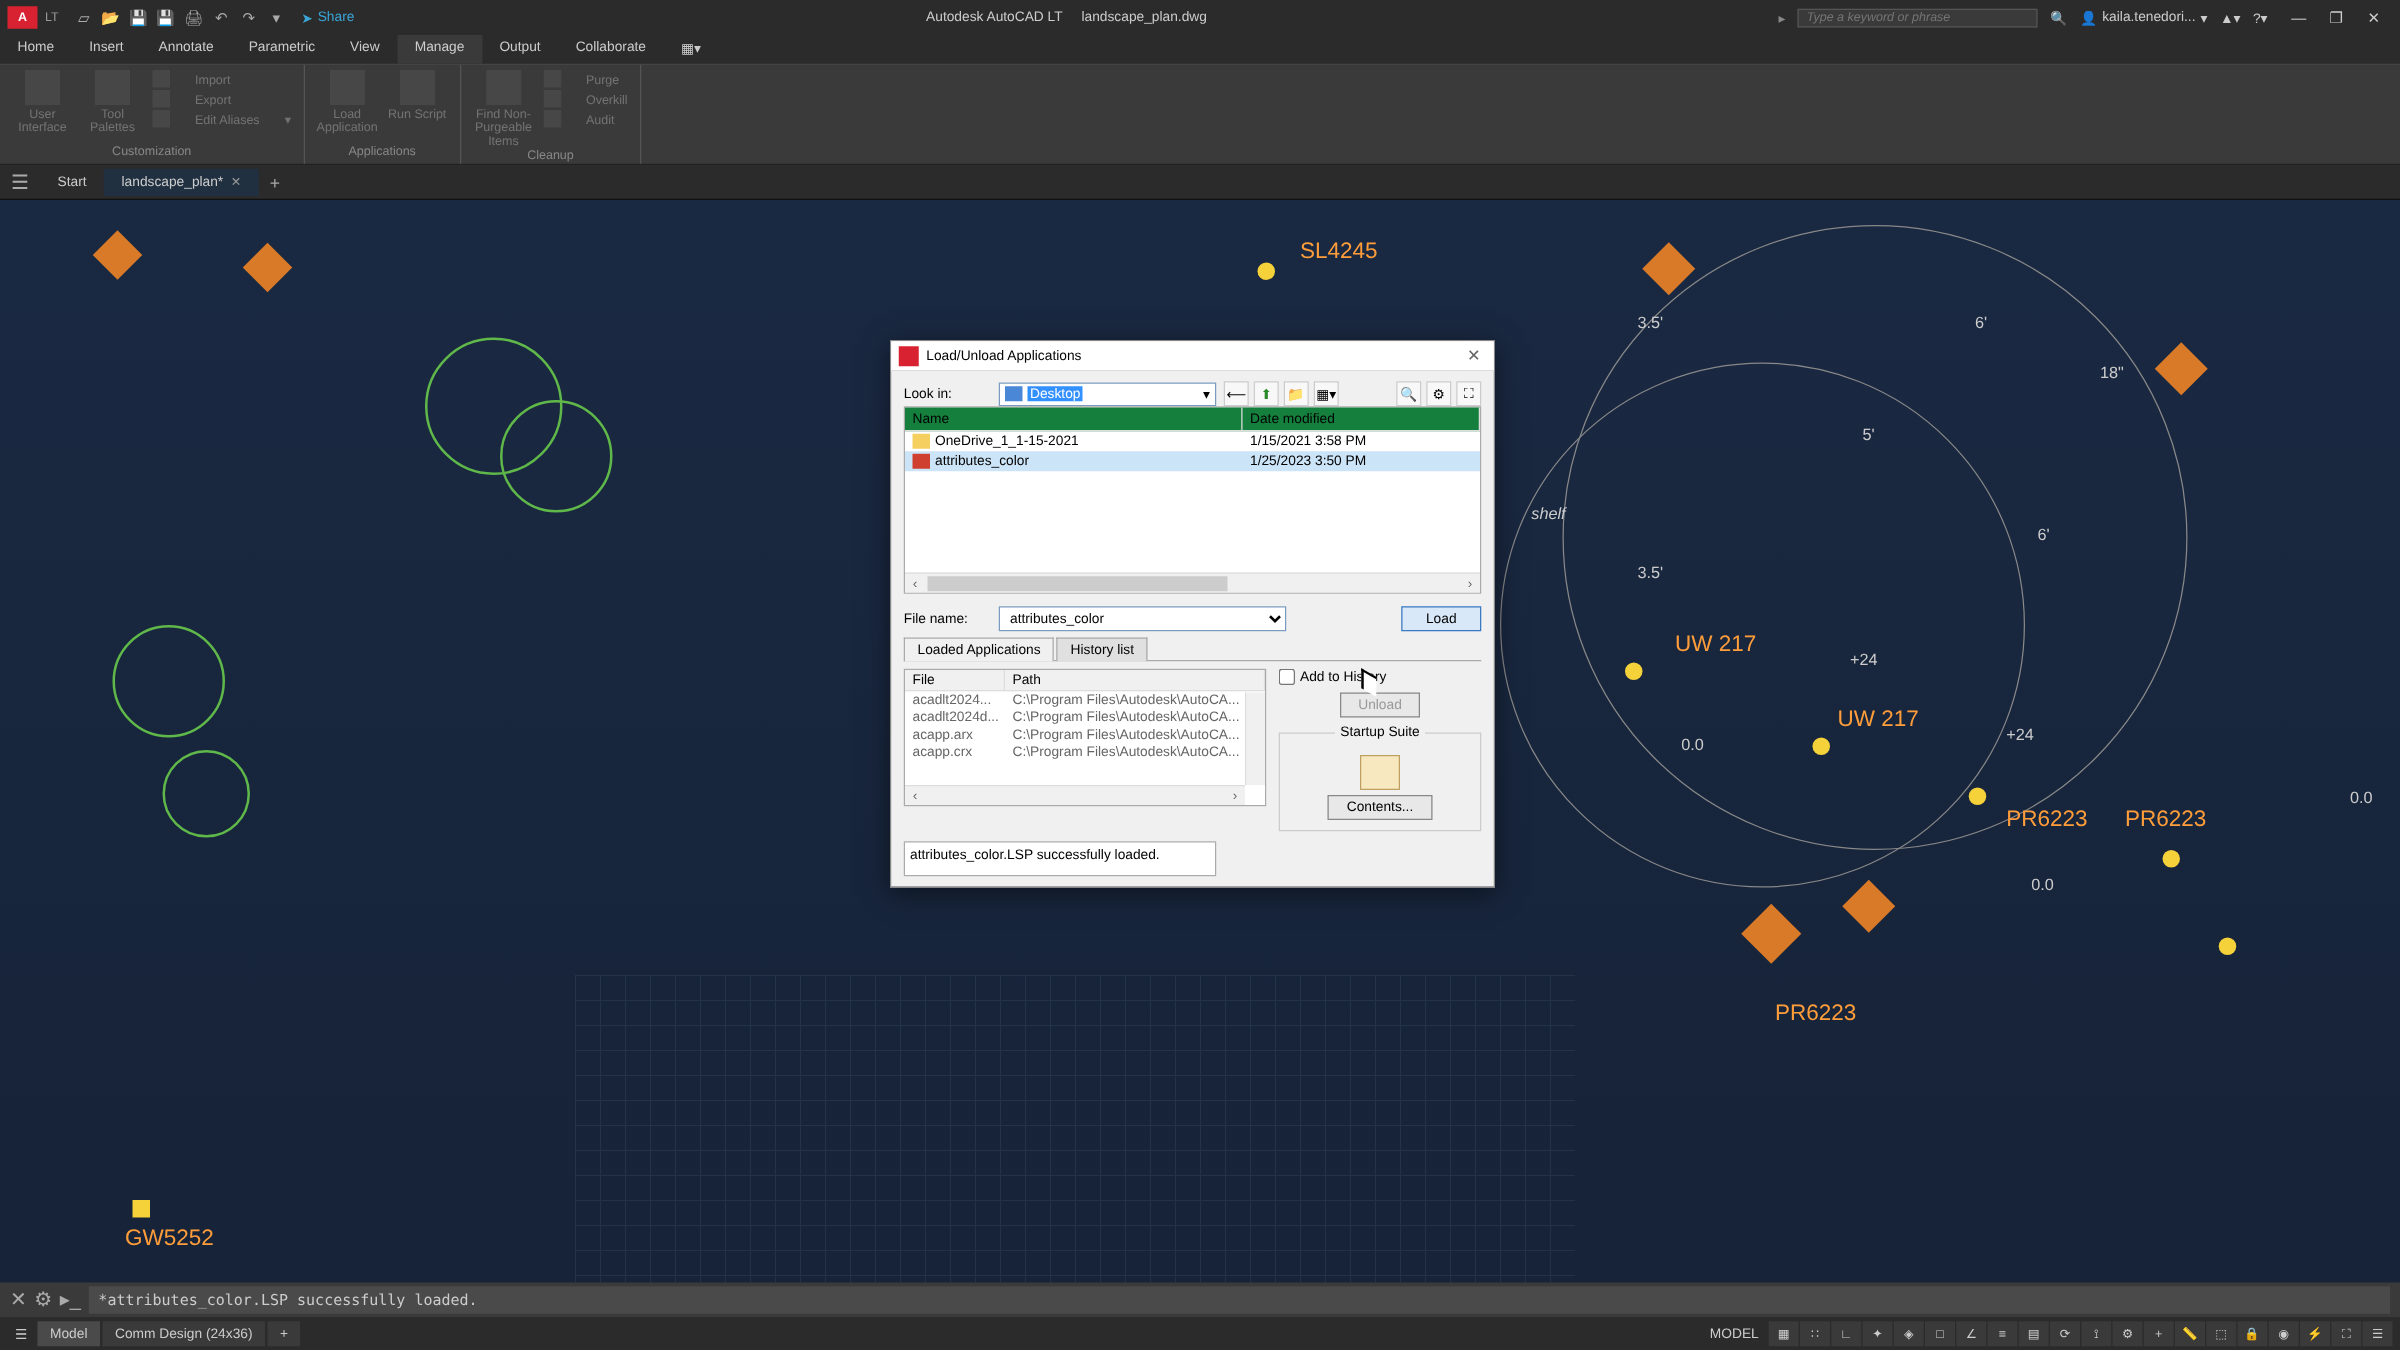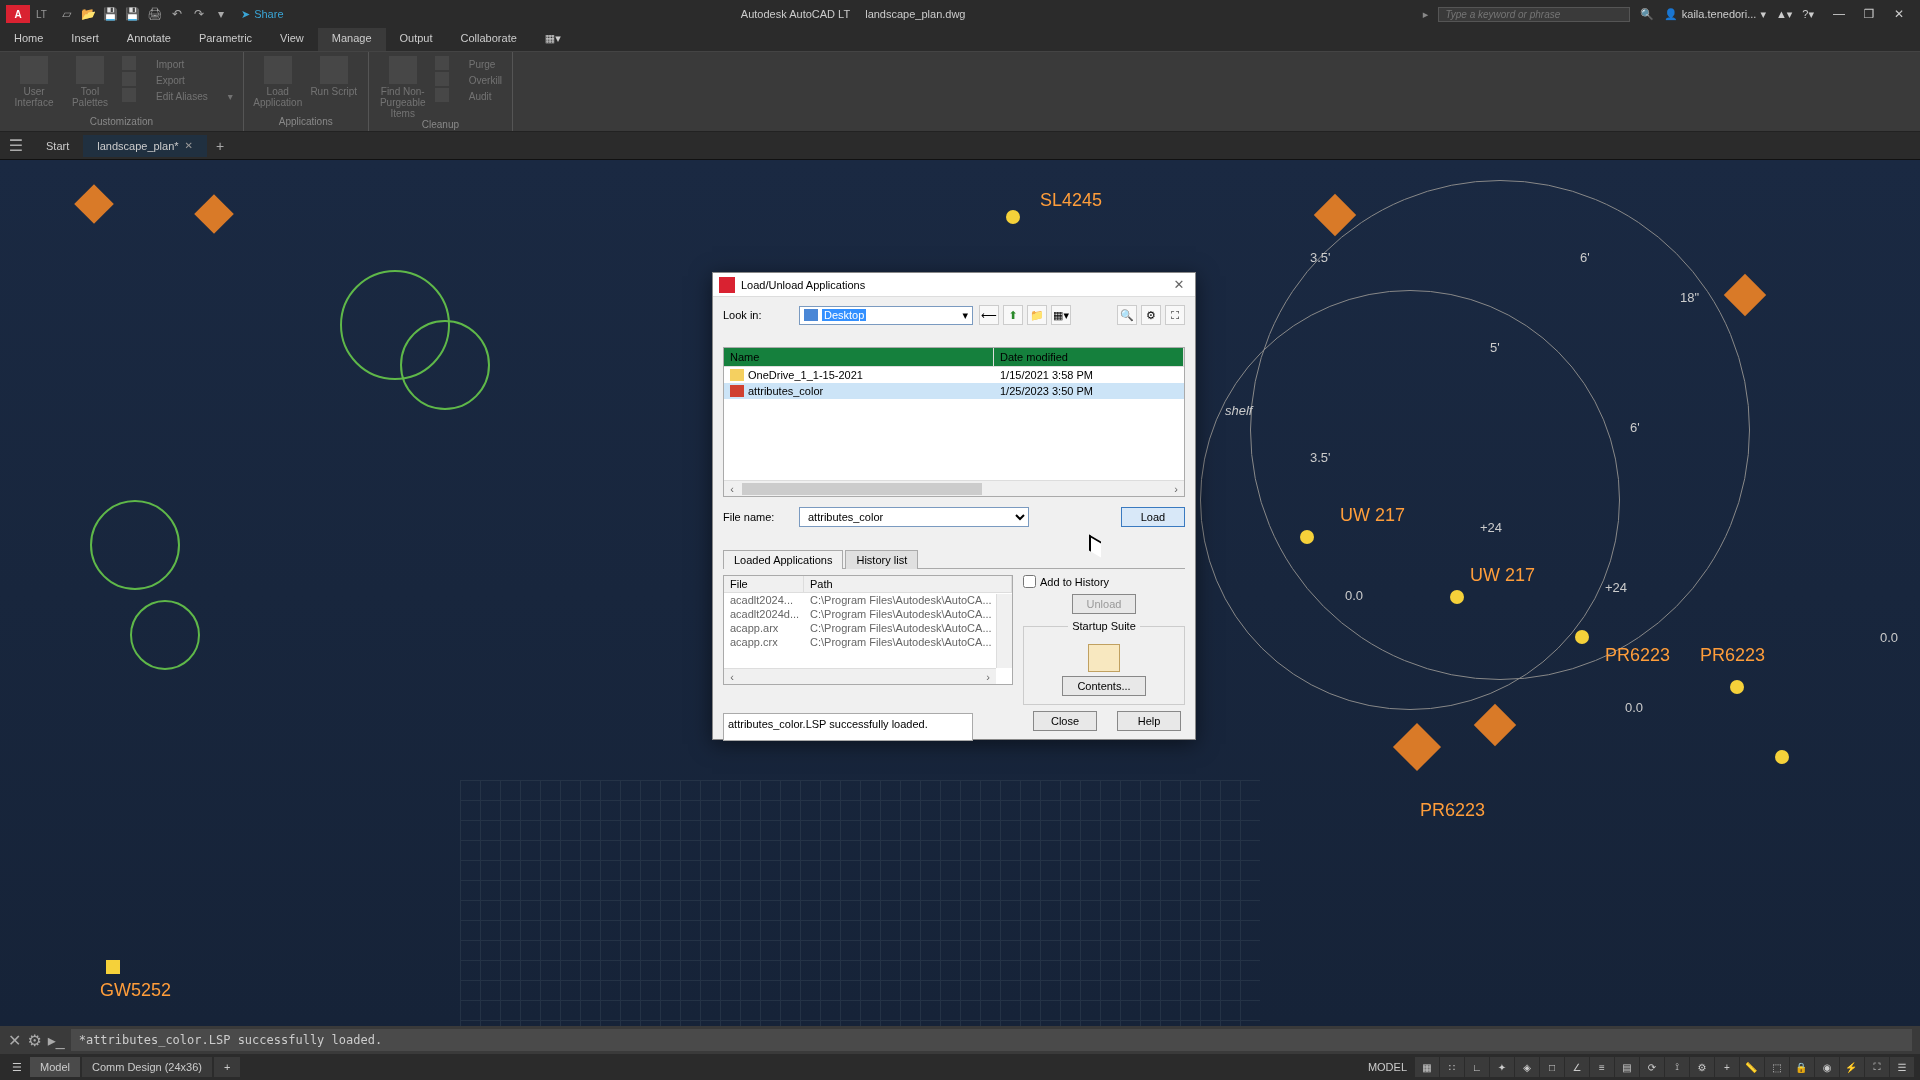--- a/index.html
+++ b/index.html
@@ -64,21 +64,21 @@
 .statusbar .spacer { flex: 1; }
 .statusbar .right-icons { display: flex; gap: 1px; }
 .statusbar .sb-icon { width: 24px; height: 20px; background: #3a3a3a; display: flex; align-items: center; justify-content: center; font-size: 10px; }
 
 
 .dialog { position: absolute; left: 712px; top: 272px; width: 484px; background: #f0f0f0; border: 1px solid #888; box-shadow: 0 4px 20px rgba(0,0,0,0.5); font-size: 11px; color: #000; }
 .dialog .dlg-title { height: 24px; background: #fff; display: flex; align-items: center; padding: 0 6px; border-bottom: 1px solid #ddd; }
 .dialog .dlg-title .icon { width: 16px; height: 16px; background: #d92231; margin-right: 6px; }
 .dialog .dlg-title .close { margin-left: auto; width: 20px; text-align: center; cursor: pointer; font-size: 13px; color: #666; }
 .dialog .dlg-body { padding: 8px 10px; }
-.dialog .row { display: flex; align-items: center; gap: 6px; margin-bottom: 22px; }
+.dialog .row { display: flex; align-items: center; gap: 6px; margin-bottom: 0; }
 .dialog .row label { width: 70px; text-align: left; }
 .dialog .lookin-select { flex: 1; background: #fff; border: 1px solid #7a9ac0; padding: 2px 4px; display: flex; align-items: center; gap: 4px; }
 .dialog .lookin-select .folder-icon { width: 14px; height: 12px; background: #4a87d6; }
 .dialog .lookin-select .sel-text { background: #3390ff; color: #fff; padding: 0 2px; }
 .dialog .nav-icons { display: flex; gap: 4px; }
 .dialog .nav-icons span { width: 20px; height: 20px; border: 1px solid #ccc; background: #f8f8f8; display: flex; align-items: center; justify-content: center; font-size: 11px; }
 .dialog .filelist { border: 1px solid #aaa; background: #fff; height: 150px; position: relative; }
 .dialog .filelist .flhead { display: flex; background: #15803d; border-bottom: 1px solid #ddd; font-size: 11px; }
 .dialog .filelist .flhead .col { padding: 3px 6px; border-right: 1px solid #ddd; }
 .dialog .filelist .flrow { display: flex; padding: 2px 6px; align-items: center; }
@@ -387,24 +387,20 @@
         <button class="btn disabled">Unload</button>
         <fieldset class="fieldset">
           <legend>Startup Suite</legend>
           <div class="suite-icon"></div>
           <button class="btn">Contents...</button>
         </fieldset>
       </div>
     </div>
 
     <div class="status-box">attributes_color.LSP successfully loaded.</div>
-    <div class="footer-btns">
-      <button class="btn">Close</button>
-      <button class="btn">Help</button>
-    </div>
   </div>
 </div>
 
 <div class="cursor"></div>
 
 <div class="cmdline">
   <span style="color:#aaa;">✕</span>
   <span style="color:#aaa;">⚙</span>
   <span style="color:#aaa;">▸_</span>
   <input value="*attributes_color.LSP successfully loaded." style="">

